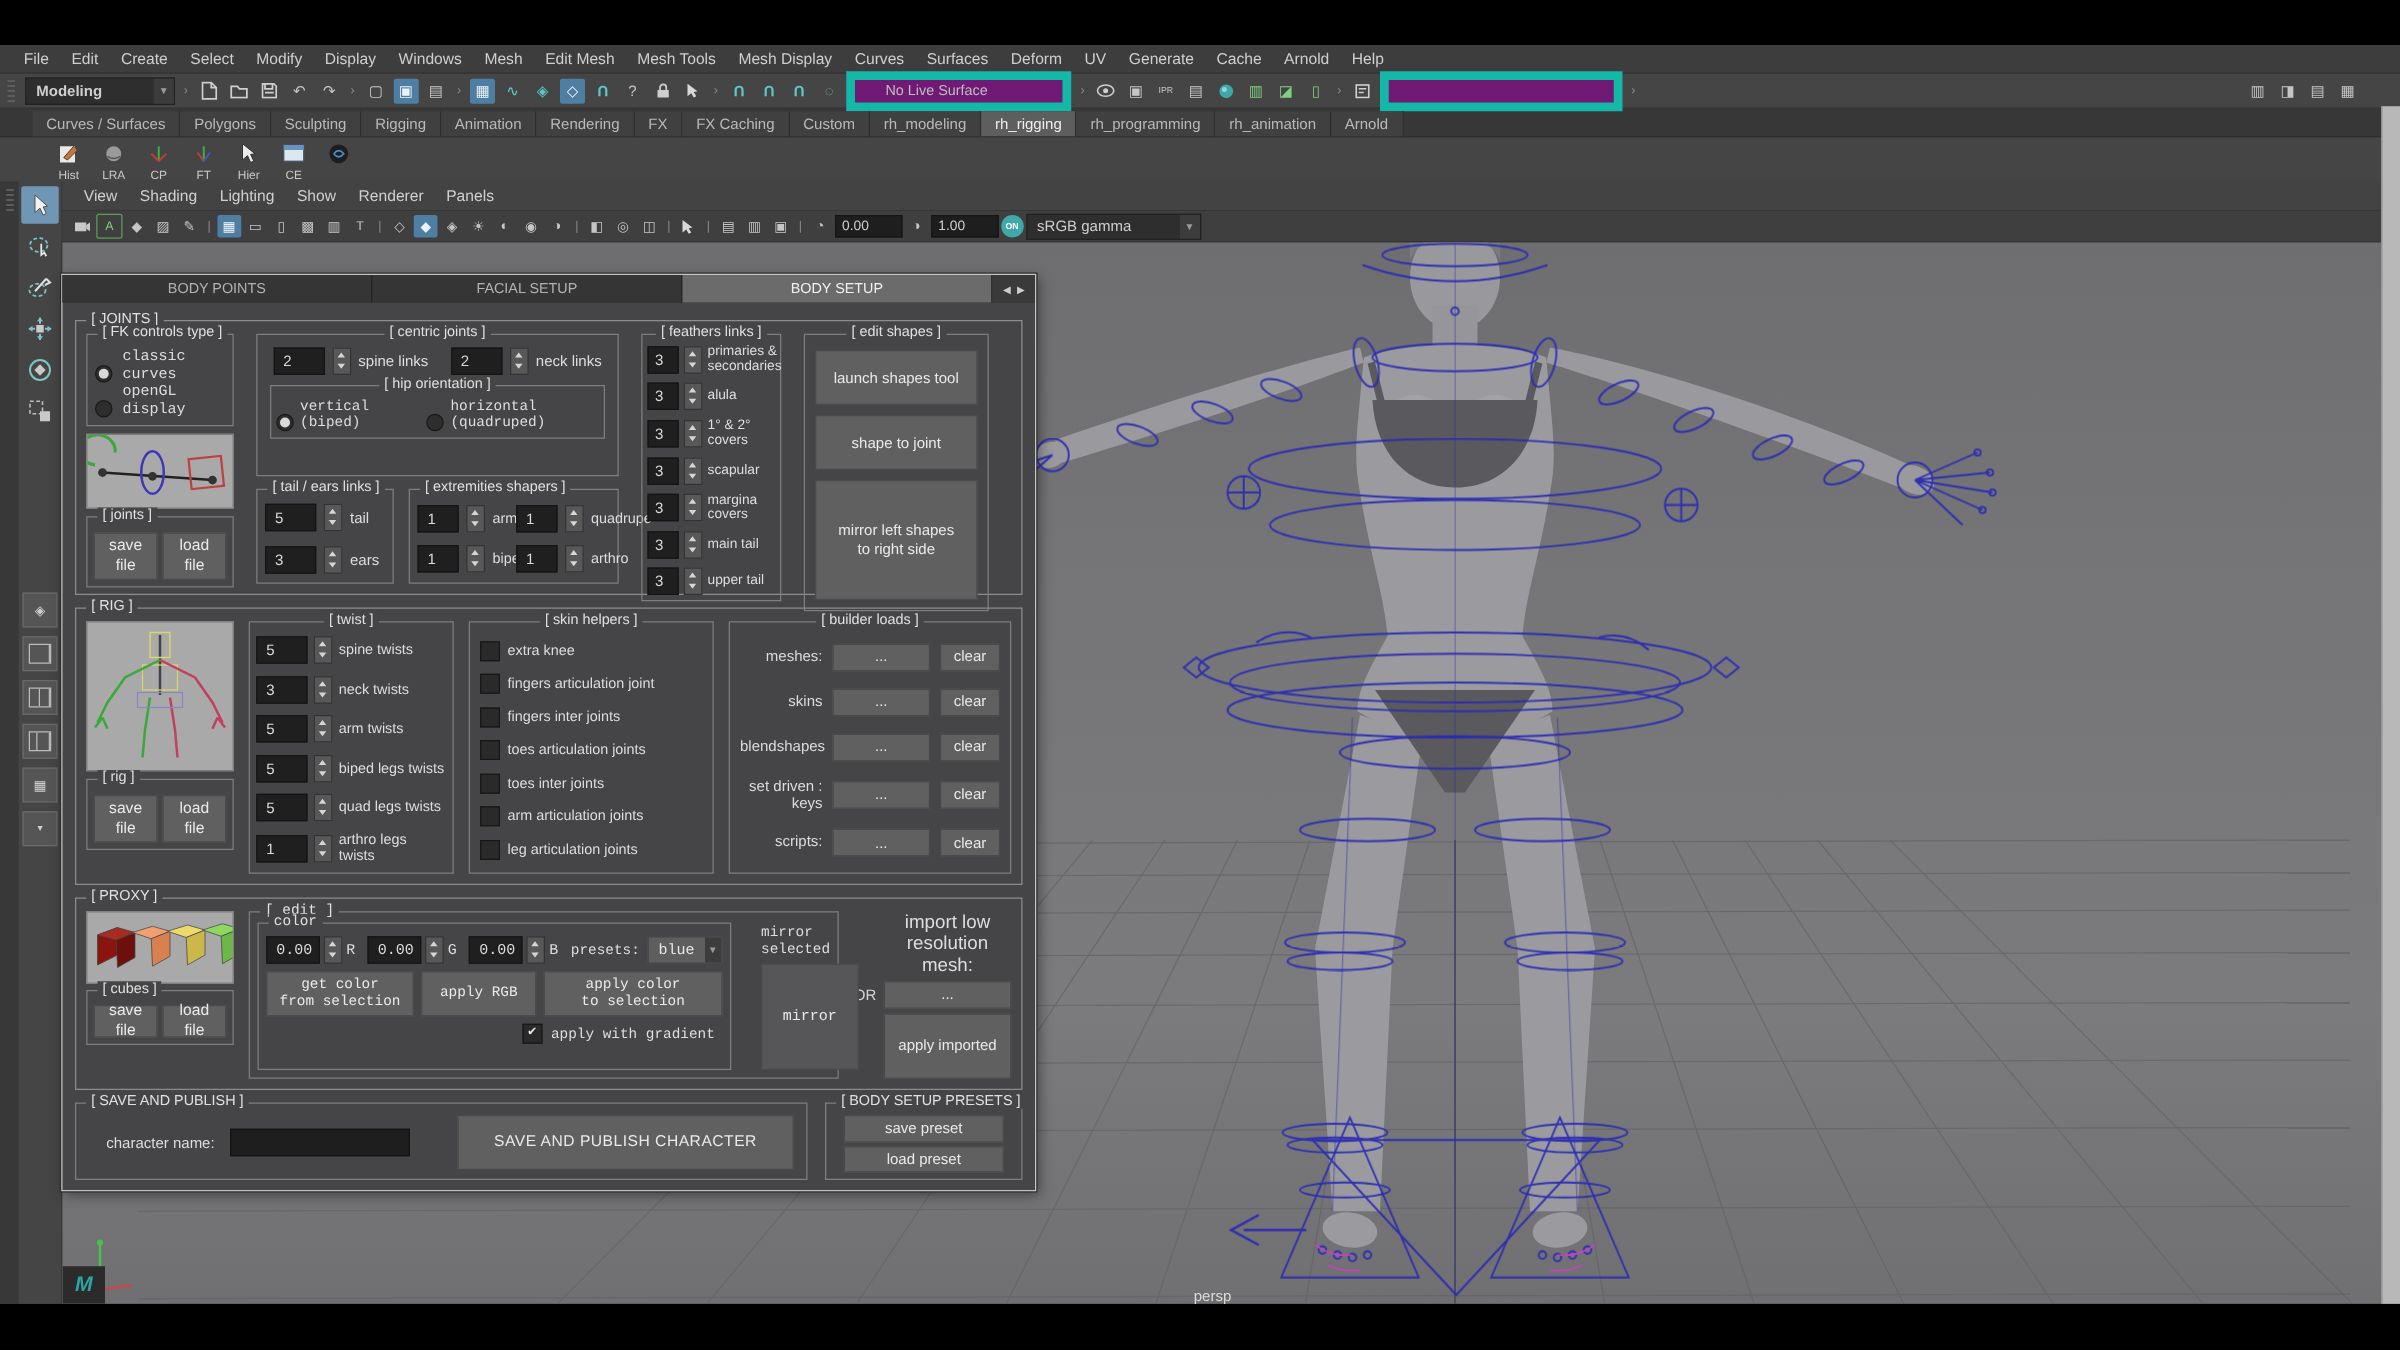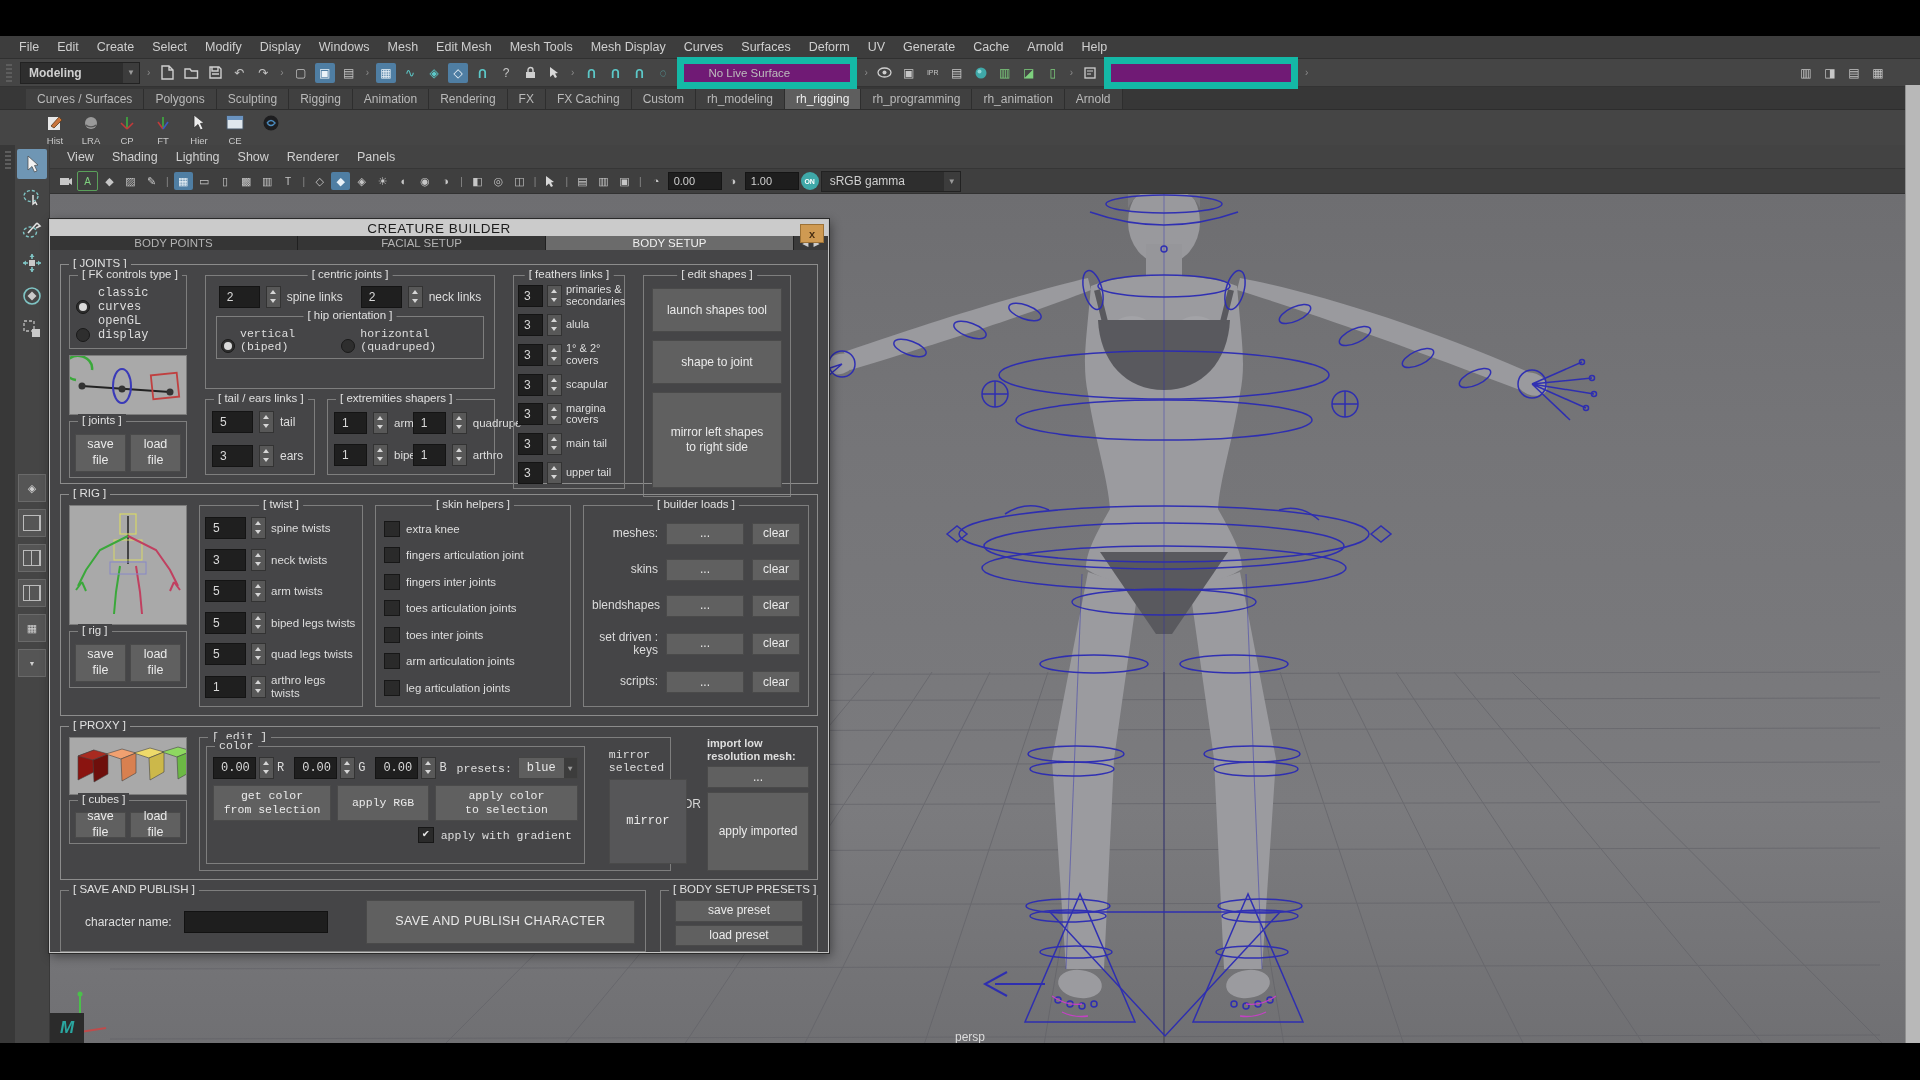--- a/index.html
+++ b/index.html
@@ -157,21 +157,21 @@
   .b-applyrgb{width:92px;height:36px;}
   .b-applycolor{flex:1;height:36px;}
   .gradrow{display:flex;justify-content:flex-end;padding-right:6px;}
   .gradrow .chk{font-size:11.5px;}
   .mirrorcol{width:102px;display:flex;flex-direction:column;align-items:center;gap:5px;padding-top:2px;}
   .mirror-label{font-size:11.5px;color:#dedede;}
   .b-mirror{width:78px;flex:1;background:#565658;}
   .importcol{flex:1;display:flex;align-items:stretch;gap:6px;}
   .orlabel{align-self:center;font-size:12px;color:#d5d5d5;}
   .importstack{flex:1;display:flex;flex-direction:column;gap:4px;}
-  .import-label{font-size:11px;color:#dedede;text-align:left;white-space:pre-line;line-height:1.15;font-weight:bold;}
+  .import-label{font-size:15px;color:#dedede;text-align:center;white-space:pre-line;line-height:1.15;}
   .b-import{height:22px;}
   .b-applyimp{flex:1;}
   
   .g-bottomrow{display:flex;gap:14px;height:62px;}
   .presetsbox{width:128px;display:flex;flex-direction:column;gap:3px;padding:9px 14px 5px;}
   .presetsbox .mbtn{flex:1;font-size:12px;}
   .publishbox{flex:1;display:flex;align-items:center;gap:12px;padding:10px 10px 8px;}
   .charname-label{font-size:12px;color:#dedede;margin-left:14px;}
   .charname-input{width:132px;height:20px;background:#1e1e1e;border:1px solid #121212;color:#ddd;font-size:12px;padding:0 5px;font-family:inherit;}
   .b-publish{flex:1;height:44px;margin-left:26px;font-size:12.5px;letter-spacing:.4px;}
@@ -646,24 +646,20 @@
           <div class="persp-label">persp</div>
           <div class="maya-logo">M</div>
         </div>
       </div>
     </div>
 
     <div class="rightstrip"></div>
   </div>
 
   <div class="cwin">
-    <div class="cwin-title">
-      <span class="ttext">CREATURE BUILDER</span>
-      <span class="cwin-close">x</span>
-    </div>
     <div class="cwin-tabs">
       <span class="ctab">BODY POINTS</span>
       <span class="ctab">FACIAL SETUP</span>
       <span class="ctab active">BODY SETUP</span>
       <span class="ctab-arrows">
         <span>◀</span>
         <span>▶</span>
       </span>
     </div>
 

